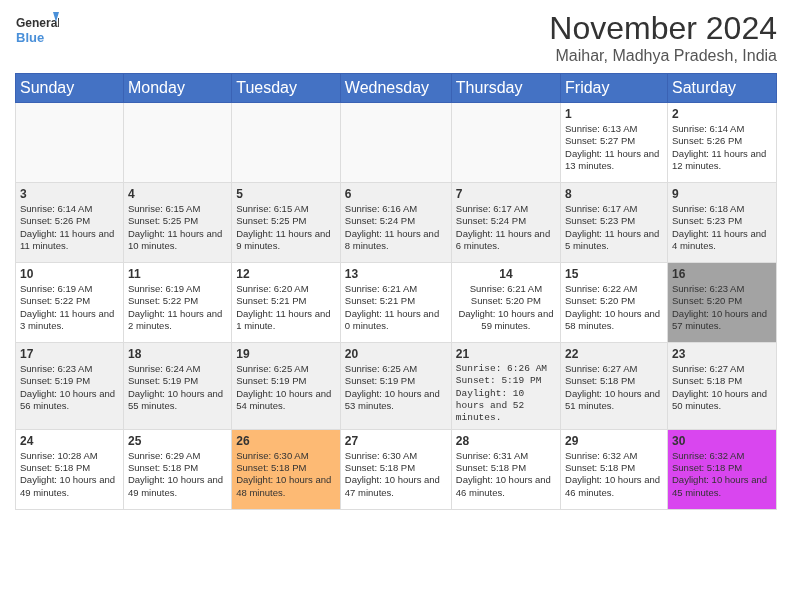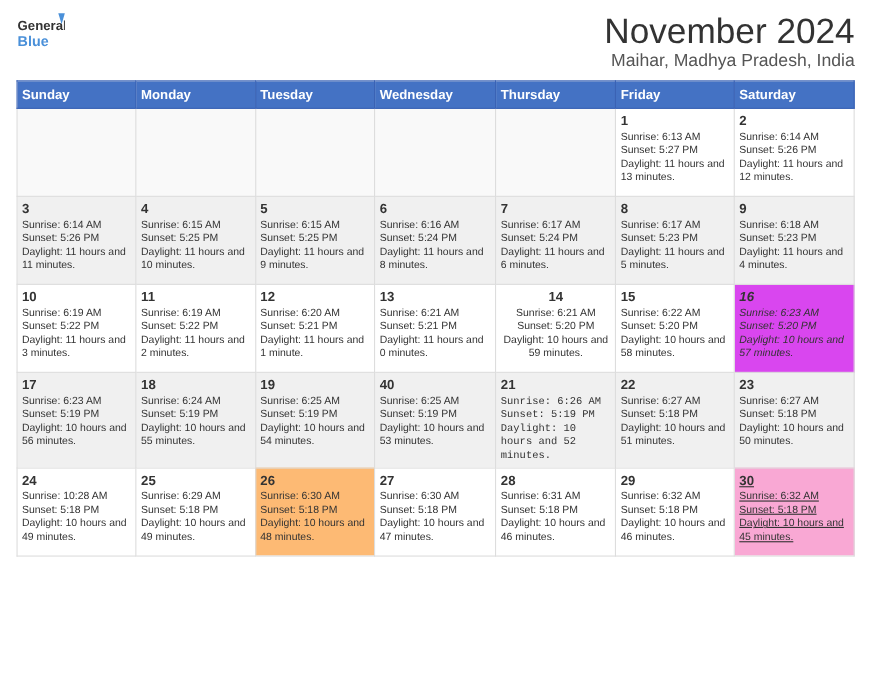--- a/index.html
+++ b/index.html
@@ -11,21 +11,21 @@
     
     .logo { display: flex; align-items: center; }
     
     .title-section { text-align: right; }
     .month-title { font-size: 32px; font-weight: normal; color: #333; }
     .location { font-size: 16px; color: #555; }
     
     table { width: 100%; border-collapse: collapse; }
     
     thead tr { background-color: #4472c4; }
-    thead th { color: white; padding: 5px 4px; font-size: 12px; font-weight: bold; text-align: left; border: 1px solid #3a62b4; }
+    thead th { color: white; padding: 5px 4px; font-size: 16px; font-weight: normal; text-align: left; border: 1px solid #3a62b4; }
     
     tbody tr { background-color: #fff; }
     tbody tr:nth-child(even) { background-color: #f5f5f5; }
     
     td { vertical-align: top; padding: 4px; border: 1px solid #ddd; font-size: 10px; color: #333; width: 113px; min-height: 80px; height: 80px; }
     
     .day-num { font-weight: bold; font-size: 12px; display: block; margin-bottom: 2px; }
     .day-info { font-size: 9.5px; line-height: 1.3; color: #333; }
   </style>
 </head>
@@ -157,21 +157,21 @@
             <div class="day-info" style="white-space: pre-line;">Sunrise: 6:21 AM
 Sunset: 5:20 PM
 Daylight: 10 hours and 59 minutes.</div>
           </td>
           <td style="background-color: rgb(255, 255, 255);">
             <span class="day-num">15</span>
             <div class="day-info" style="white-space: pre-line;">Sunrise: 6:22 AM
 Sunset: 5:20 PM
 Daylight: 10 hours and 58 minutes.</div>
           </td>
-          <td style="background-color: #d946ef; font-style: italic;">
+          <td style="background-color: #a3a3a3;">
             <span class="day-num">16</span>
             <div class="day-info" style="white-space: pre-line;">Sunrise: 6:23 AM
 Sunset: 5:20 PM
 Daylight: 10 hours and 57 minutes.</div>
           </td>
         </tr>
         <tr>
           <td style="background-color: rgb(240, 240, 240);">
             <span class="day-num">17</span>
             <div class="day-info" style="white-space: pre-line;">Sunrise: 6:23 AM
@@ -184,21 +184,21 @@
 Sunset: 5:19 PM
 Daylight: 10 hours and 55 minutes.</div>
           </td>
           <td style="background-color: rgb(240, 240, 240);">
             <span class="day-num">19</span>
             <div class="day-info" style="white-space: pre-line;">Sunrise: 6:25 AM
 Sunset: 5:19 PM
 Daylight: 10 hours and 54 minutes.</div>
           </td>
           <td style="background-color: rgb(240, 240, 240);">
-            <span class="day-num">40</span>
+            <span class="day-num">20</span>
             <div class="day-info" style="white-space: pre-line;">Sunrise: 6:25 AM
 Sunset: 5:19 PM
 Daylight: 10 hours and 53 minutes.</div>
           </td>
           <td style="background-color: rgb(240, 240, 240);">
             <span class="day-num">21</span>
             <div class="day-info" style="white-space: pre-line; font-family: Liberation Mono, monospace;">Sunrise: 6:26 AM
 Sunset: 5:19 PM
 Daylight: 10 hours and 52 minutes.</div>
           </td>
@@ -245,21 +245,21 @@
             <div class="day-info" style="white-space: pre-line;">Sunrise: 6:31 AM
 Sunset: 5:18 PM
 Daylight: 10 hours and 46 minutes.</div>
           </td>
           <td style="background-color: rgb(255, 255, 255);">
             <span class="day-num">29</span>
             <div class="day-info" style="white-space: pre-line;">Sunrise: 6:32 AM
 Sunset: 5:18 PM
 Daylight: 10 hours and 46 minutes.</div>
           </td>
-          <td style="background-color: #f9a8d4; text-decoration: underline;">
+          <td style="background-color: #d946ef;">
             <span class="day-num">30</span>
             <div class="day-info" style="white-space: pre-line;">Sunrise: 6:32 AM
 Sunset: 5:18 PM
 Daylight: 10 hours and 45 minutes.</div>
           </td>
         </tr>
       </tbody>
   </table>
 </div>
 

